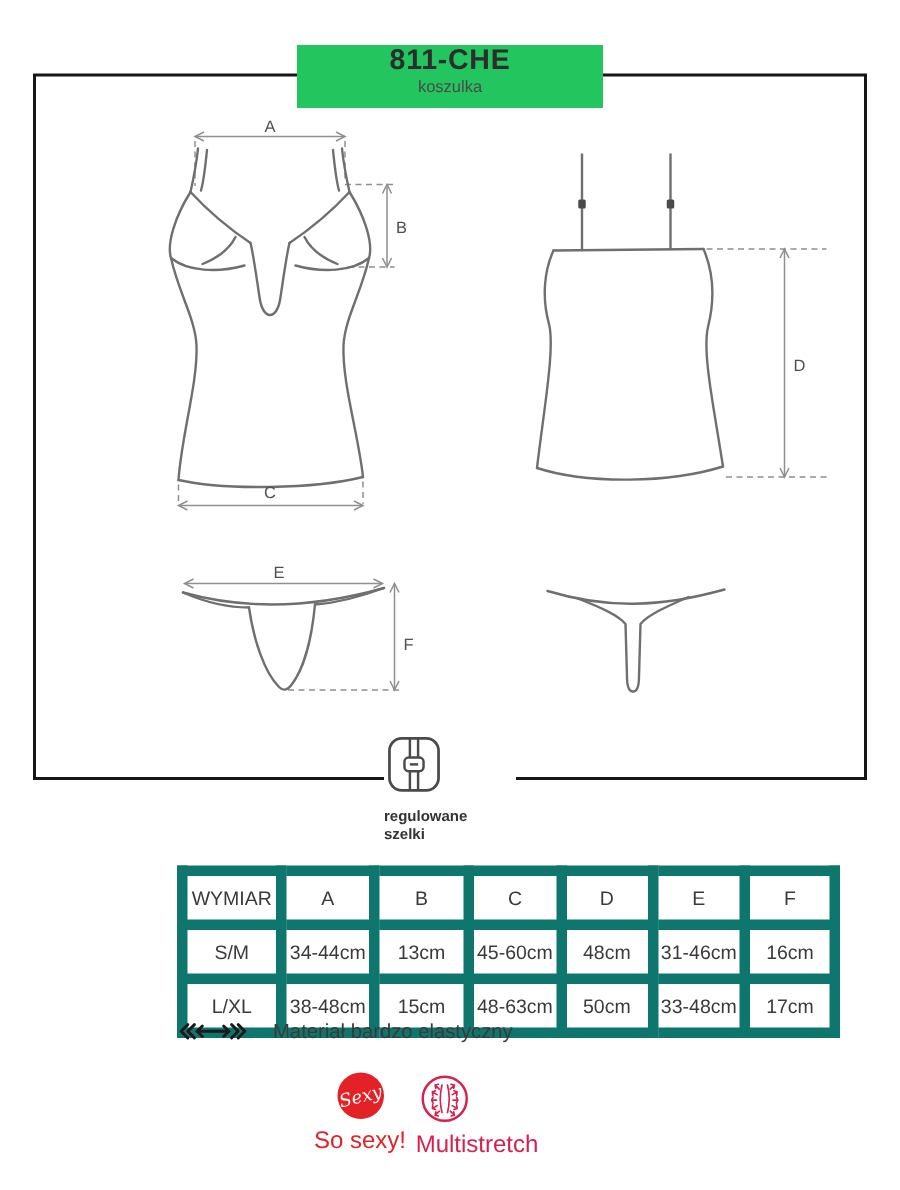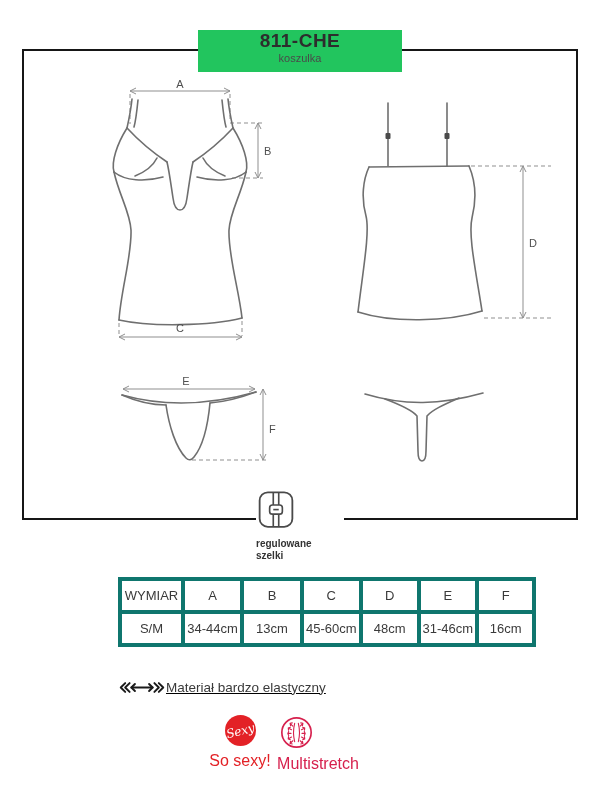--- a/index.html
+++ b/index.html
@@ -6,22 +6,22 @@
   body{font-family:"Liberation Sans",sans-serif;}
   .page{position:relative;width:600px;height:793px;background:#ffffff;overflow:hidden;}
   .frame{position:absolute;left:22px;top:49px;width:552px;height:467px;border:2px solid #161616;}
   .title-block{position:absolute;left:198px;top:30px;width:204px;height:42px;background:#22c55e;z-index:2;text-align:center;}
   .title-code{font-size:19px;font-weight:700;color:#2d2d2d;letter-spacing:.5px;line-height:22px;}
   .title-type{font-size:11px;color:#4a4a4a;line-height:13px;}
   .drawing{position:absolute;}
   .feature-block{position:absolute;left:256px;top:489px;width:88px;height:70px;background:#fff;z-index:2;text-align:left;}
   .feature-text{font-size:10px;font-weight:700;color:#333;line-height:12px;margin-top:2px;}
   table.size{position:absolute;left:118px;top:577px;border-collapse:collapse;table-layout:fixed;}
-  table.size td{border:4px solid #0f766e;text-align:center;vertical-align:middle;font-size:13px;color:#3a3a3a;height:29px;padding:0 2px;white-space:nowrap;}
-  .material-note{position:absolute;left:119px;top:678px;height:18px;display:flex;align-items:center;gap:1px;text-decoration:underline;}
+  table.size td{border:7px solid #0f766e;text-align:center;vertical-align:middle;font-size:13px;color:#3a3a3a;height:29px;padding:0 2px;white-space:nowrap;}
+  .material-note{position:absolute;left:119px;top:678px;height:18px;display:flex;align-items:center;gap:17px;}
   .material-note span{font-size:13.5px;color:#3a3a3a;}
   .badge{position:absolute;display:flex;flex-direction:column;align-items:center;}
   .badge-label{font-size:16px;font-weight:400;margin-top:6px;white-space:nowrap;}
   .sexy-circle{width:31px;height:31px;border-radius:50%;background:#e32126;display:flex;align-items:center;justify-content:center;}
   .sexy-word{color:#fff;font-family:"DejaVu Serif",serif;font-style:italic;font-size:12px;transform:rotate(-14deg);}
   .lbl-red{color:#e32126;}
   .lbl-crimson{color:#d6204d;margin-left:44px;}
   .lbl-blue{color:#3e5ca7;}
 </style>
 </head>
@@ -152,20 +152,29 @@
       <td style="width:49px">F</td>
     </tr>
     <tr>
       <td>S/M</td>
       <td>34-44cm</td>
       <td>13cm</td>
       <td>45-60cm</td>
       <td>48cm</td>
       <td>31-46cm</td>
       <td>16cm</td>
+    </tr>
+    <tr>
+      <td>L/XL</td>
+      <td>38-48cm</td>
+      <td>15cm</td>
+      <td>48-63cm</td>
+      <td>50cm</td>
+      <td>33-48cm</td>
+      <td>17cm</td>
     </tr>
   </tbody>
     </table>
 
   <div class="material-note">
     <svg width="46" height="13" viewBox="0 0 52 14">
       <g stroke="#1a1a1a" stroke-width="2.2" fill="none" stroke-linecap="round" stroke-linejoin="round">
         <path d="M14,7 H38"></path>
         <path d="M18,3 L14,7 L18,11"></path>
         <path d="M12,2 L7,7 L12,12"></path>

